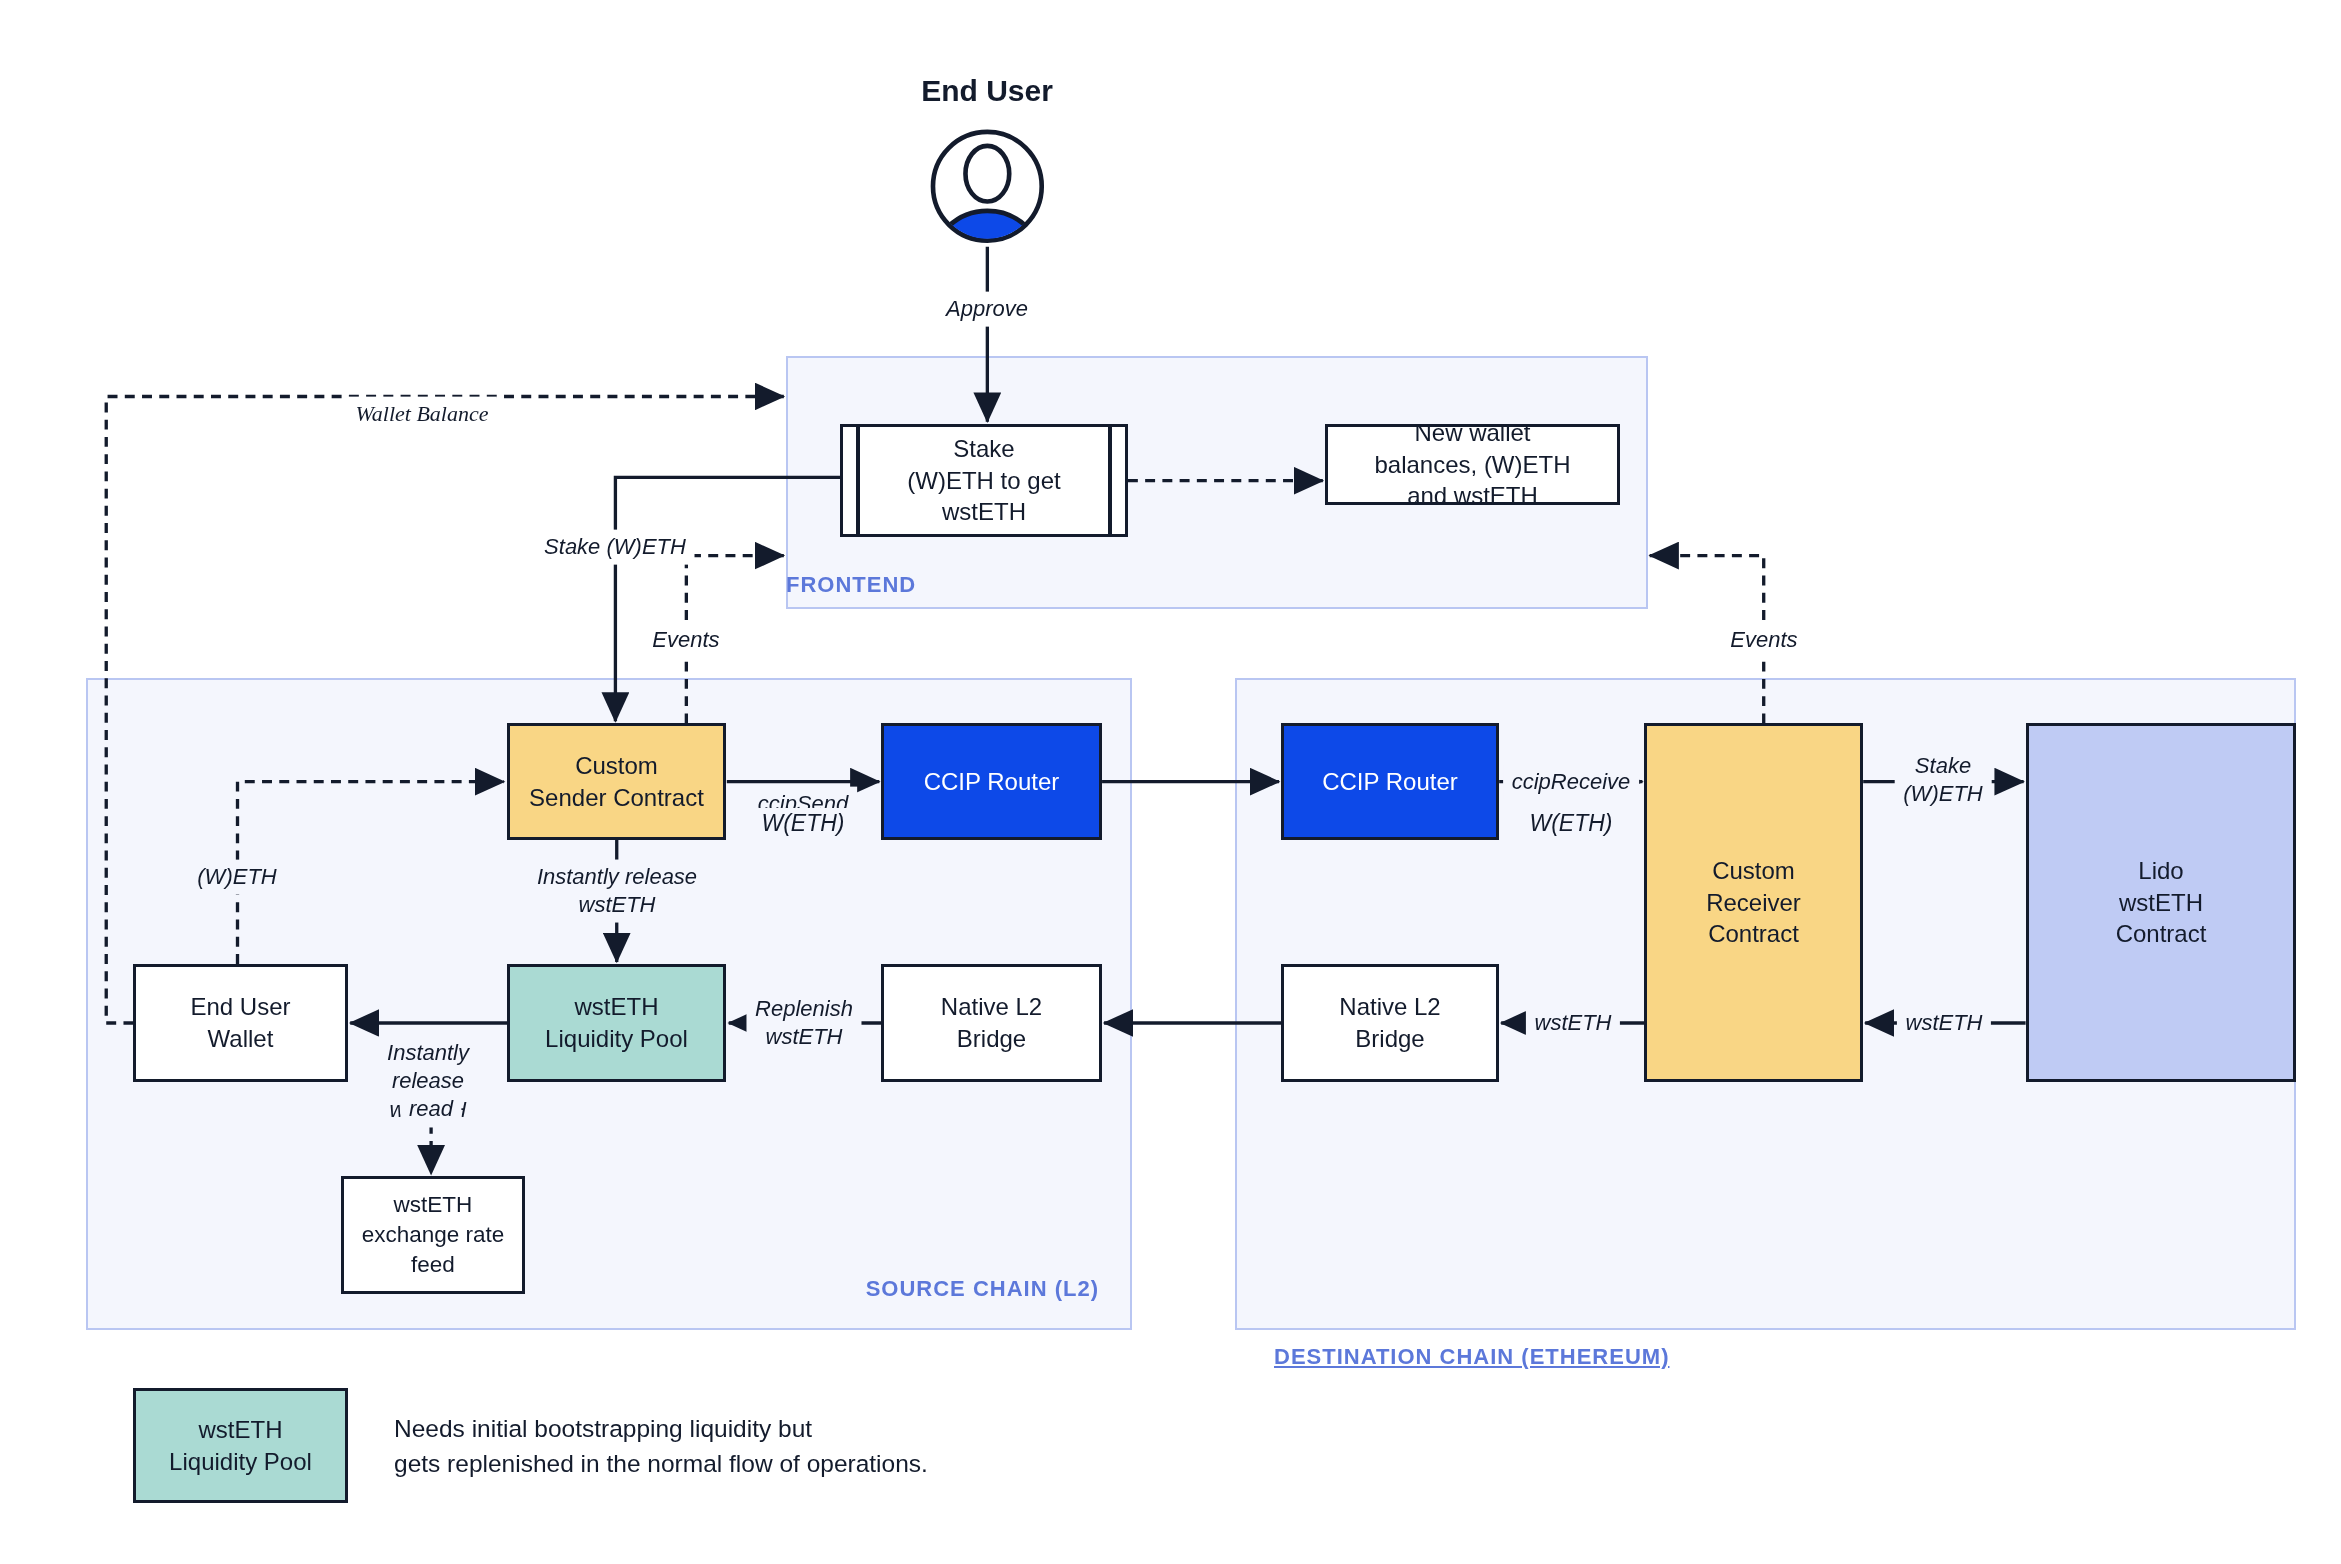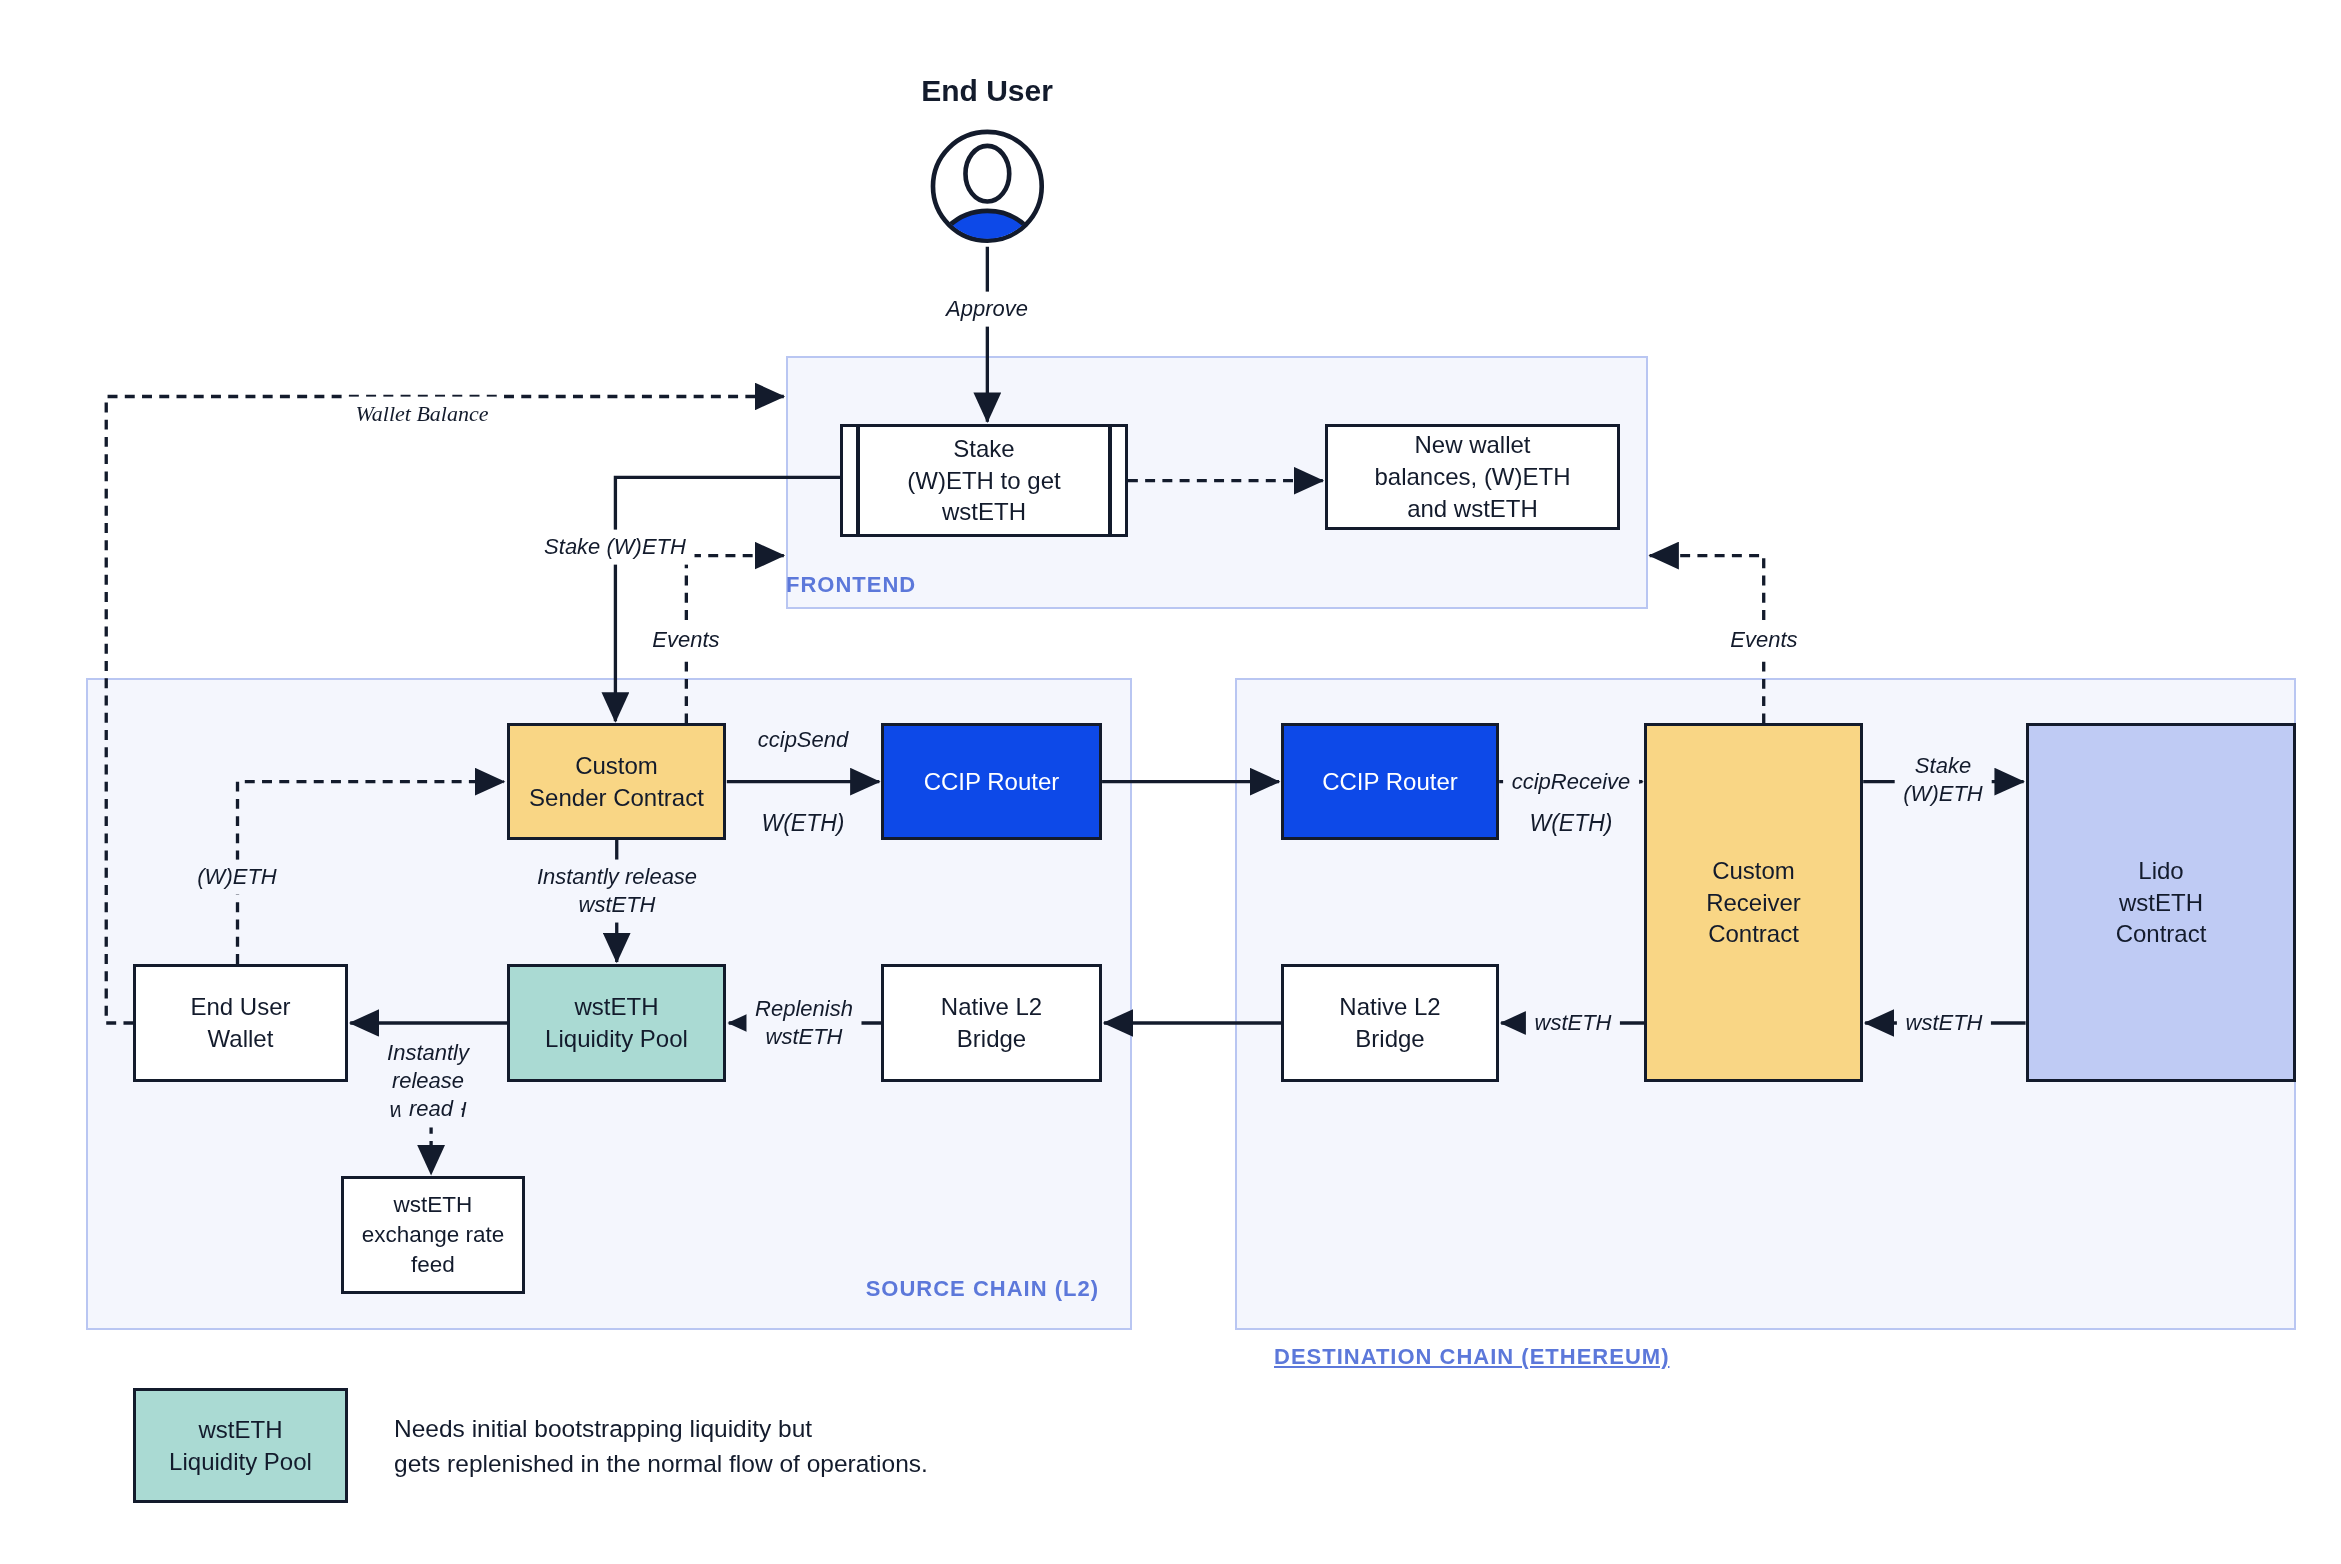--- a/index.html
+++ b/index.html
@@ -111,21 +111,21 @@
 <div class="diagram-title" style="left:987px;top:74px;">End User</div>
 
 <div class="node" style="left:840px;top:424px;width:288px;height:113px;">
   <div class="subbar left"></div>
   <div class="subbar right"></div>
   <span class="node-label">Stake
 (W)ETH to get
 wstETH</span>
 </div>
 
-<div class="node" style="left:1325px;top:424px;width:295px;height:106px;">
+<div class="node" style="left:1325px;top:424px;width:295px;height:81px;">
   <span class="node-label">New wallet
 balances, (W)ETH
 and wstETH</span>
 </div>
 
 <div class="node yellow" style="left:507px;top:723px;width:219px;height:117px;">
   <span class="node-label">Custom
 Sender Contract</span>
 </div>
 
@@ -174,21 +174,21 @@
 exchange rate
 feed</span>
 </div>
 
 <div class="edge-label on-white" style="left:987px;top:292px;">Approve</div>
 <div class="edge-label on-white" style="left:422px;top:397px;font-family:Liberation Serif, serif;">Wallet Balance</div>
 <div class="edge-label on-white" style="left:615px;top:530px;">Stake (W)ETH</div>
 <div class="edge-label on-white" style="left:686px;top:623px;">Events</div>
 <div class="edge-label on-white" style="left:1764px;top:623px;">Events</div>
 
-<div class="edge-label on-panel" style="left:803px;top:740px;">ccipSend</div>
+<div class="edge-label on-panel" style="left:803px;top:804px;">ccipSend</div>
 <div class="edge-label on-panel sub" style="left:803px;top:824px;">W(ETH)</div>
 <div class="edge-label on-panel" style="left:1571px;top:782px;">ccipReceive</div>
 <div class="edge-label on-panel sub" style="left:1571px;top:824px;">W(ETH)</div>
 <div class="edge-label on-panel" style="left:1943px;top:780px;">Stake
 (W)ETH</div>
 <div class="edge-label on-panel" style="left:1944px;top:1023px;">wstETH</div>
 <div class="edge-label on-panel" style="left:1573px;top:1023px;">wstETH</div>
 <div class="edge-label on-panel" style="left:804px;top:1023px;">Replenish
 wstETH</div>
 <div class="edge-label on-panel" style="left:617px;top:891px;">Instantly release

